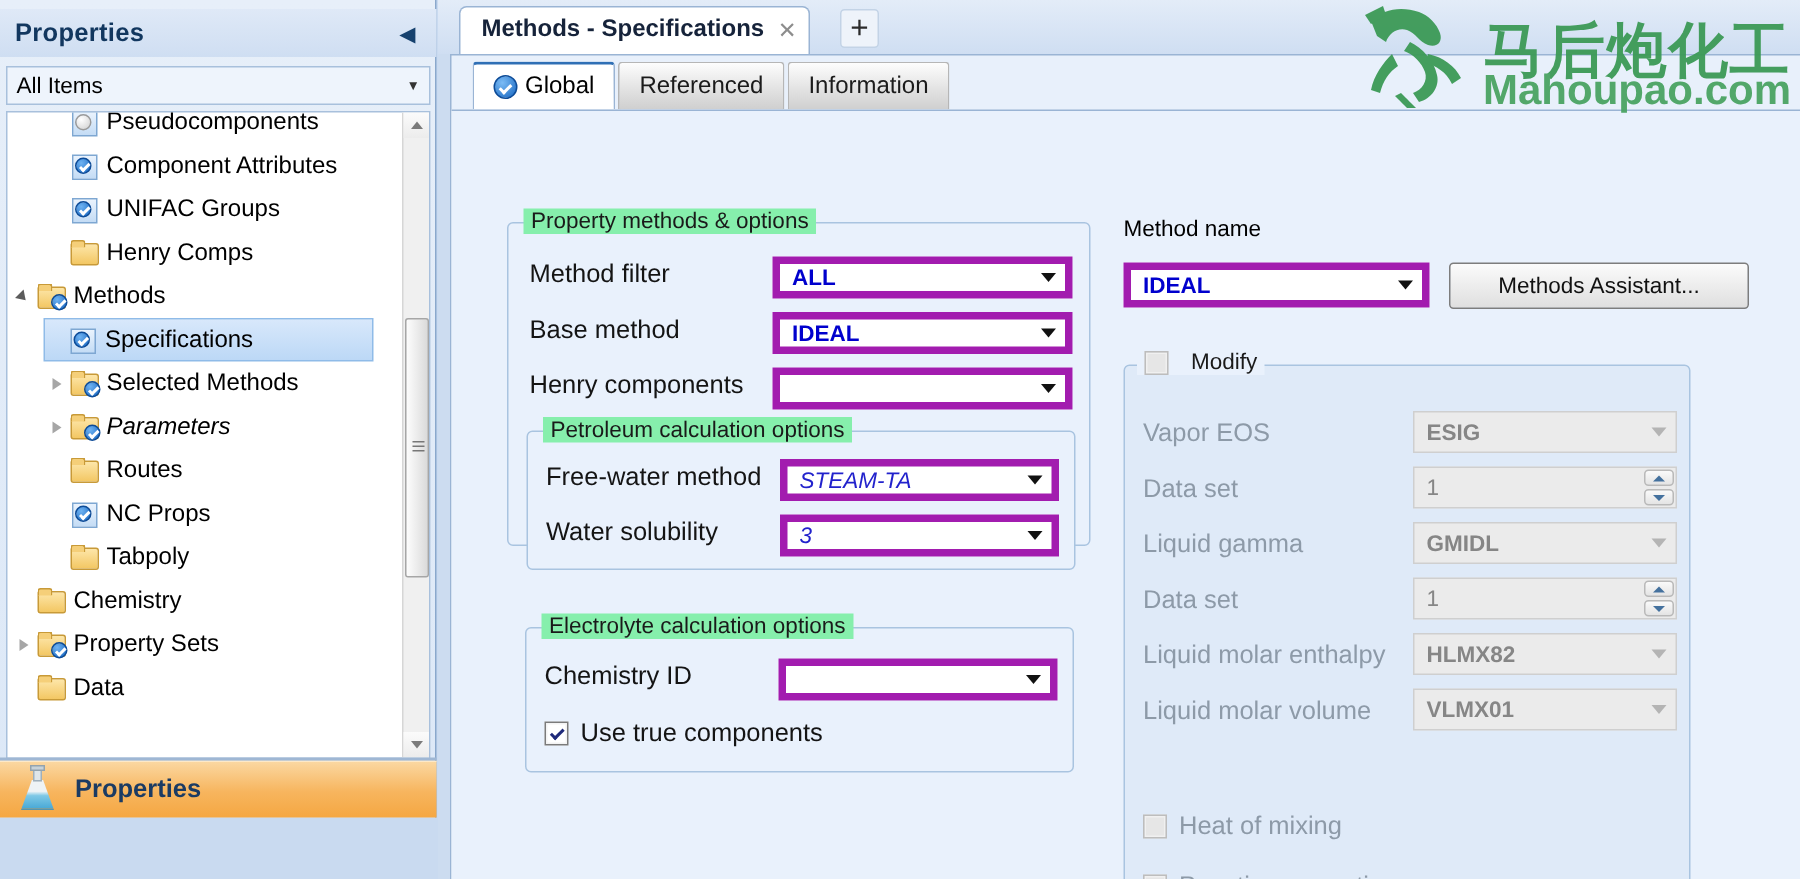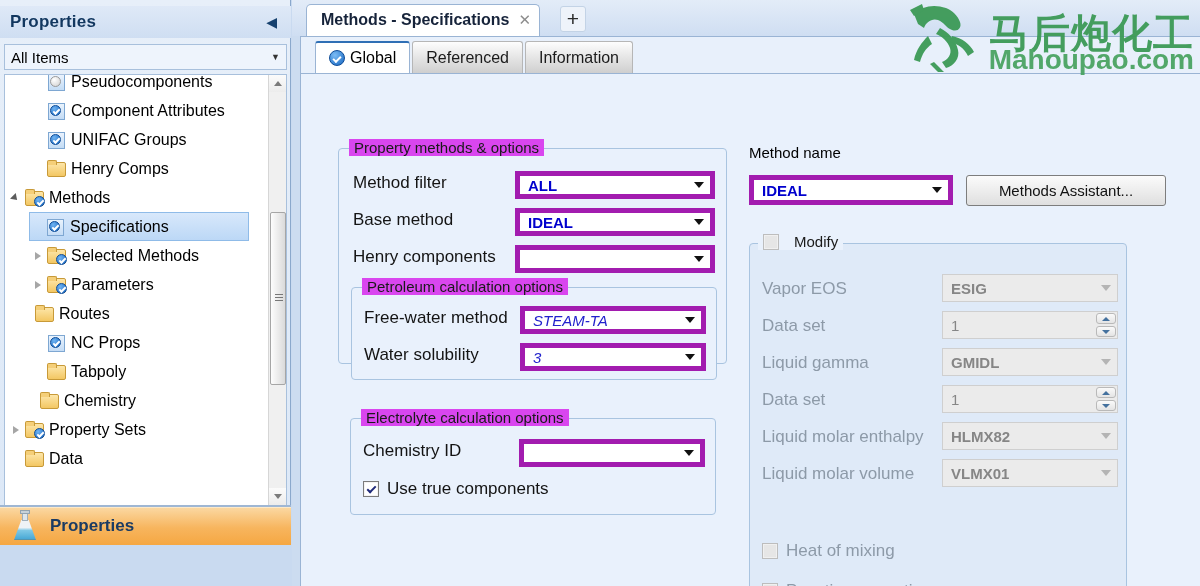--- a/index.html
+++ b/index.html
@@ -234,21 +234,21 @@
   }
   .panel{
     position:absolute; left:0; top:36px; right:0; bottom:0;
     background:#e9f1fc; border-top:1px solid #9ab4d4;
   }
 
   
   .gb{ position:absolute; border:1px solid #a9c4e0; border-radius:4px; background:#e9f1fc; }
   .gb > .gb-title{
     position:absolute; top:-10px; left:10px; padding:0 5px;
-    background:#d946ef; font-size:15px; color:#1a1a1a; white-space:nowrap;
+    background:#86efac; font-size:15px; color:#1a1a1a; white-space:nowrap;
   }
   .gb.shade{ background:#dfeaf8; }
   .gb.shade > .gb-title{ background:transparent; }
 
   .row{ position:absolute; display:flex; align-items:center; }
   .lbl{ font-size:17px; color:#141414; white-space:nowrap; }
   .lbl.dim{ color:#8d9aa8; }
 
   .combo{
     background:#fff; border:5px solid #a21caf;
@@ -384,45 +384,45 @@
             </span>
             <span>Specifications</span>
           </div>
           <div class="tnode" style="padding-left: 26px;">
             <span class="exp closed"></span>
             <span class="ico folder folderchk">
               <span class="chk"></span>
             </span>
             <span>Selected Methods</span>
           </div>
-          <div class="tnode" style="padding-left: 26px;">
+          <div class="tnode" style="padding-left: 26px; font-style: italic;">
             <span class="exp closed"></span>
             <span class="ico folder folderchk">
               <span class="chk"></span>
             </span>
             <span>Parameters</span>
           </div>
-          <div class="tnode" style="padding-left: 14px;">
+          <div class="tnode" style="padding-left: 26px;">
             <span class="exp "></span>
             <span class="ico folder"></span>
             <span>Routes</span>
           </div>
           <div class="tnode" style="padding-left: 26px;">
             <span class="exp "></span>
             <span class="ico form">
               <span class="chk"></span>
             </span>
             <span>NC Props</span>
           </div>
           <div class="tnode" style="padding-left: 26px;">
             <span class="exp "></span>
             <span class="ico folder"></span>
             <span>Tabpoly</span>
           </div>
-          <div class="tnode" style="padding-left: 4px; margin-left: 15px;">
+          <div class="tnode" style="padding-left: 4px;">
             <span class="exp "></span>
             <span class="ico folder"></span>
             <span>Chemistry</span>
           </div>
           <div class="tnode" style="padding-left: 4px;">
             <span class="exp closed"></span>
             <span class="ico folder folderchk">
               <span class="chk"></span>
             </span>
             <span>Property Sets</span>

